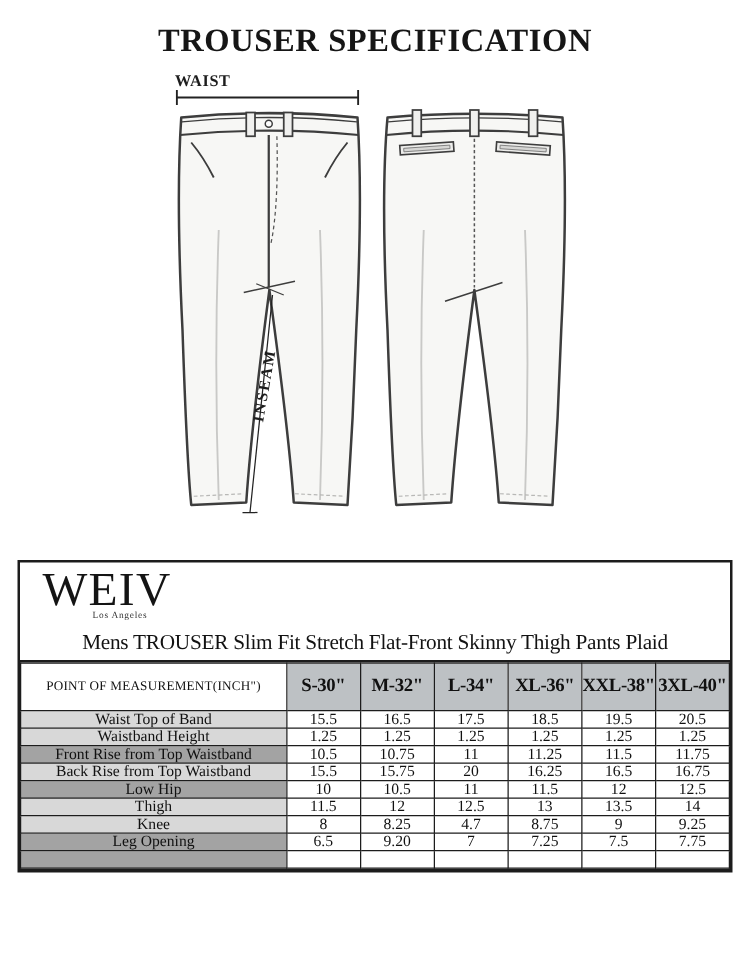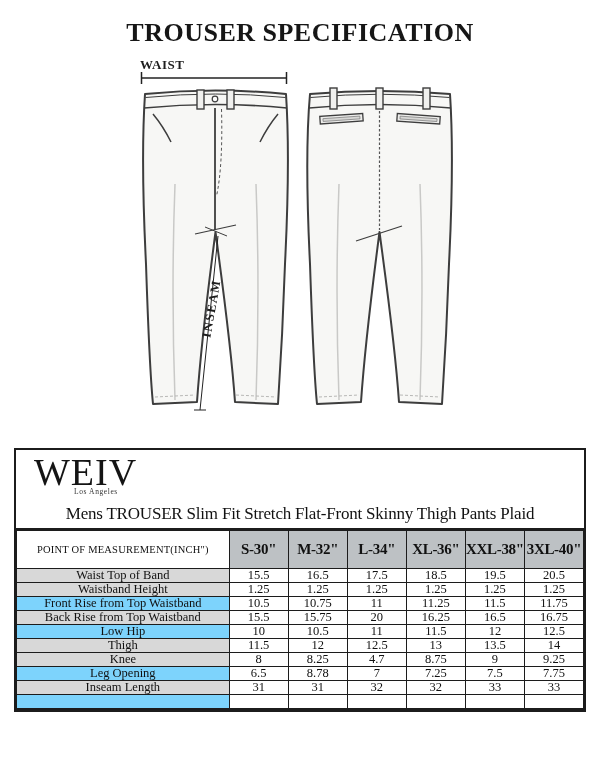--- a/index.html
+++ b/index.html
@@ -45,21 +45,21 @@
     border:1px solid var(--border,#1c1c1c);text-align:center;vertical-align:middle;
     padding:0;overflow:hidden;white-space:nowrap;
   }
   col.c-label{width:37.5%;}
   tr.head-row{height:38px;}
   th.poml{font-size:10.5px;font-weight:normal;letter-spacing:.2px;background:#fff;}
   th.size-h{font-size:15px;font-weight:bold;background:var(--header-bg,#bdc1c4);letter-spacing:-.3px;}
   tr.data-row{height:14px;margin-top:48px;}
   tr.data-row td{font-size:12.5px;line-height:13px;}
   td.rlabel.shaded{background:var(--shaded-bg,#d8d8d8);}
-  td.rlabel{background:#7dd3fc;}
+  td.rlabel{background:#a3a3a3;}
 </style>
 </head>
 <body>
 
 <div class="page-title">TROUSER SPECIFICATION</div>
 
 <div class="waist-label">WAIST</div>
 <svg class="waist-dim" width="148" height="14" viewBox="0 0 148 14">
   <line x1="1.5" y1="1" x2="1.5" y2="13" stroke="#222" stroke-width="1.5"></line>
   <line x1="146.5" y1="1" x2="146.5" y2="13" stroke="#222" stroke-width="1.5"></line>
@@ -224,36 +224,27 @@
           <td>8</td>
           <td>8.25</td>
           <td>4.7</td>
           <td>8.75</td>
           <td>9</td>
           <td>9.25</td>
         </tr>
         <tr class="data-row">
           <td class="rlabel">Leg Opening</td>
           <td>6.5</td>
-          <td>8.78</td>
+          <td>9.20</td>
           <td>7</td>
           <td>7.25</td>
           <td>7.5</td>
           <td>7.75</td>
         </tr>
         <tr class="data-row">
-          <td class="rlabel shaded">Inseam Length</td>
-          <td>31</td>
-          <td>31</td>
-          <td>32</td>
-          <td>32</td>
-          <td>33</td>
-          <td>33</td>
-        </tr>
-        <tr class="data-row">
           <td class="rlabel"></td>
           <td></td>
           <td></td>
           <td></td>
           <td></td>
           <td></td>
           <td></td>
         </tr>
       </tbody>
   </table>

